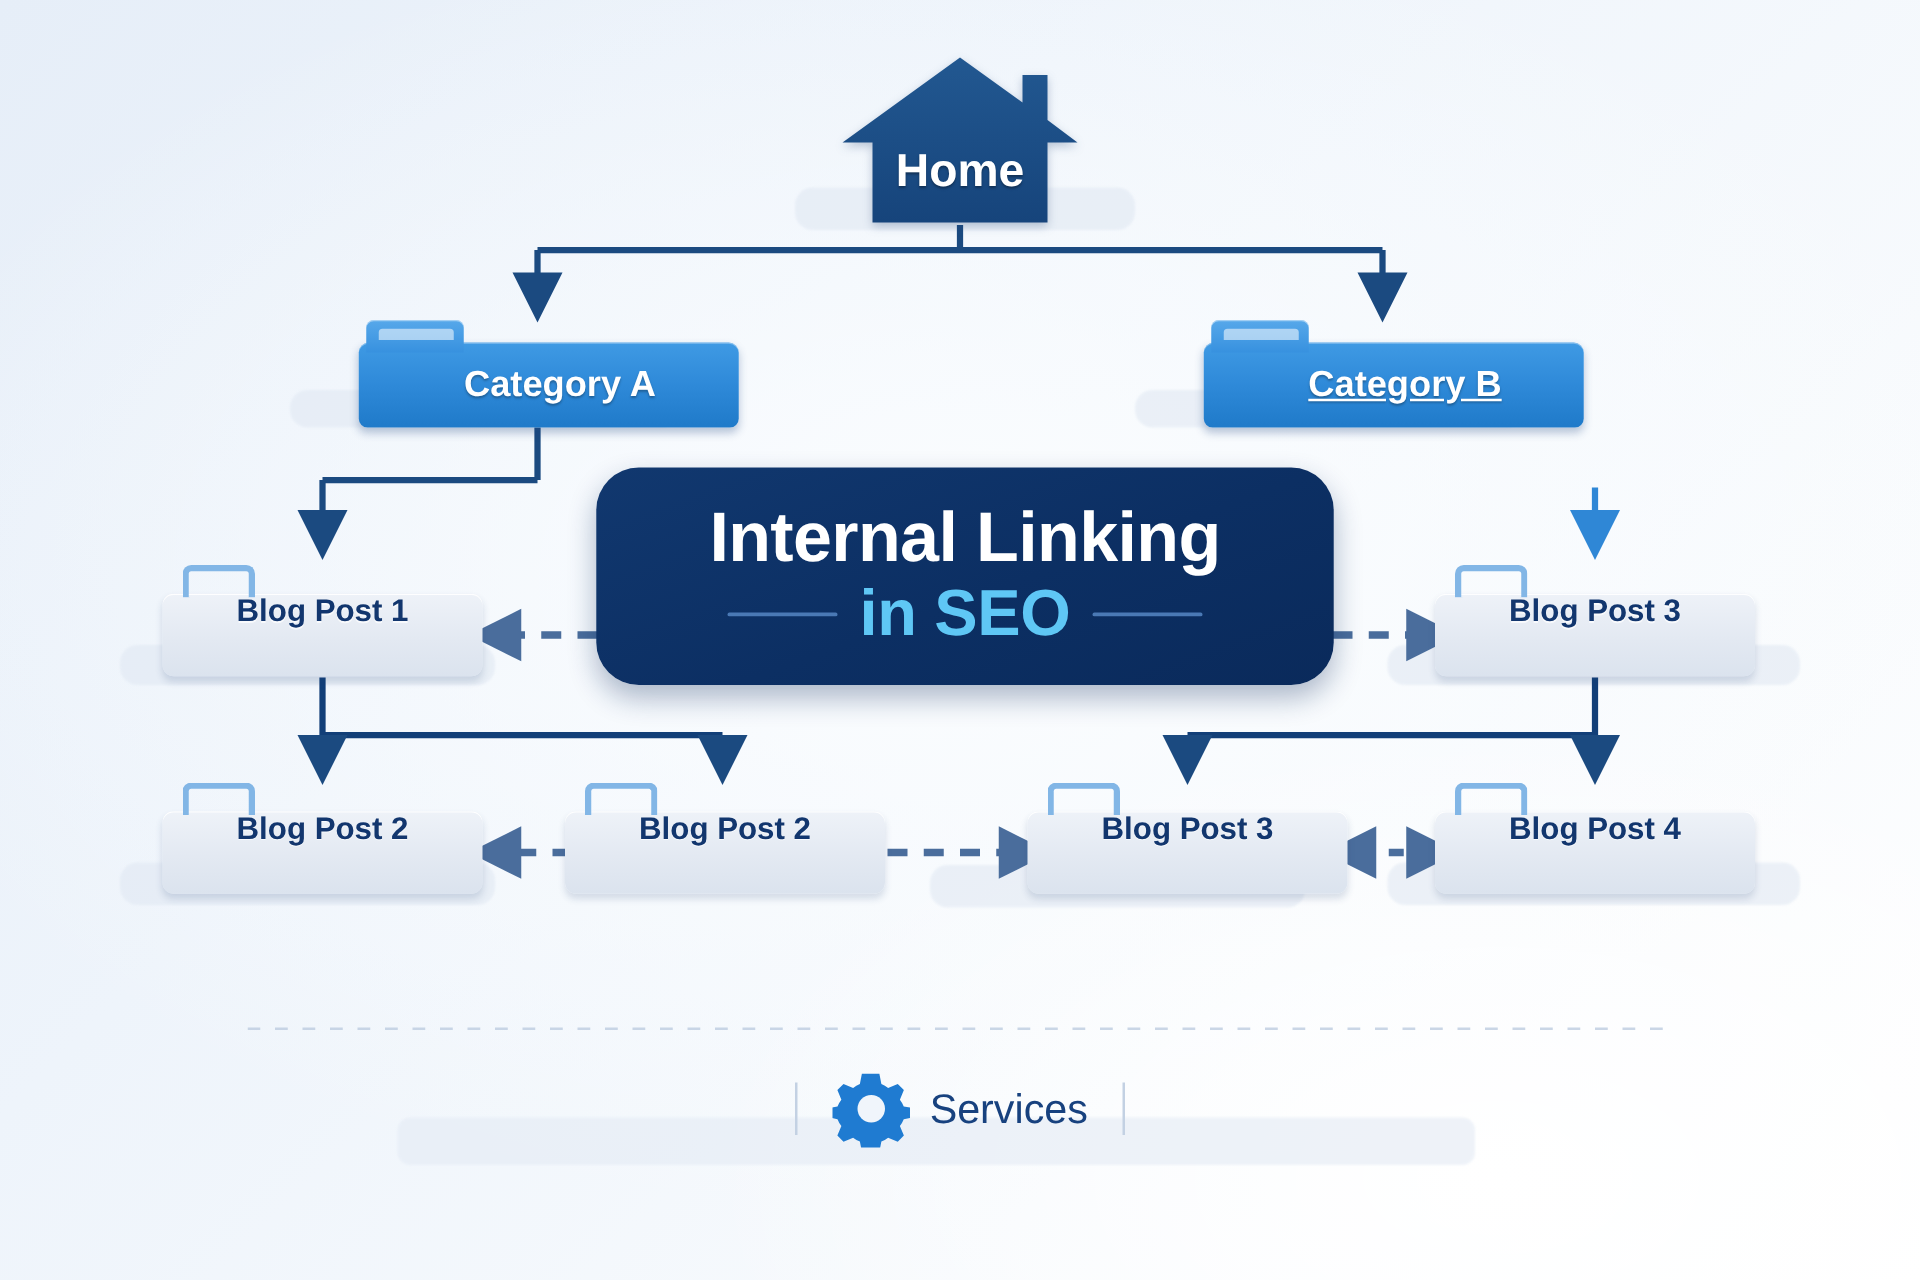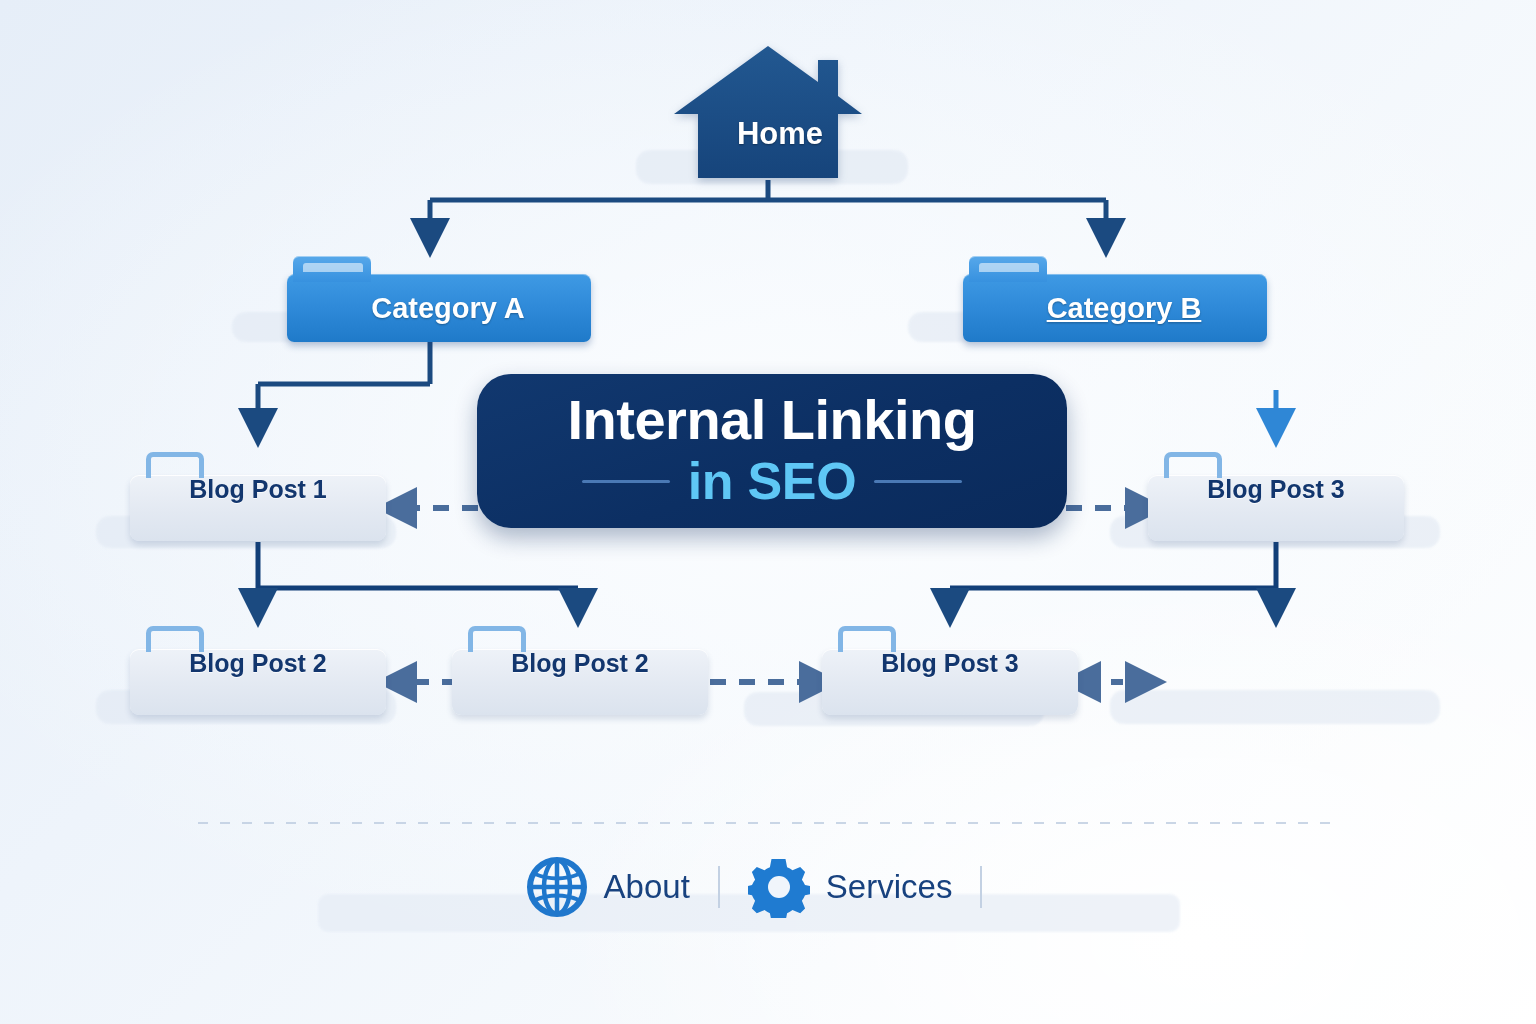--- a/index.html
+++ b/index.html
@@ -40,25 +40,25 @@
   .home-wrap {
     position: absolute;
     left: 672px;
     top: 44px;
     width: 192px;
     height: 136px;
   }
   .home-svg { position:absolute; left:0; top:0; filter: drop-shadow(0 3px 4px rgba(30,60,110,.28)); }
   .home-label {
     position: absolute;
-    left: 12px; top: 72px;
+    left: 0; top: 72px;
     width: 192px;
     text-align: center;
     color: #ffffff;
-    font-size: 31px;
+    font-size: 37px;
     font-weight: 700;
     text-shadow: 0 1px 2px rgba(0,0,0,.35);
   }
 
   
   .folder {
     position: absolute;
     width: 286px;
     height: 68px;
     border-radius: 8px 8px 7px 7px;
@@ -115,21 +115,21 @@
     border-radius: 7px 7px 0 0;
     box-sizing: border-box;
   }
 
   
   .badge {
     position: absolute;
     left: 477px;
     top: 374px;
     width: 590px;
-    height: 154px;
+    height: 174px;
     border-radius: 34px;
     background: linear-gradient(160deg, #11386f 0%, #0c2f63 55%, #0a2a5b 100%);
     box-shadow: 0 10px 22px rgba(10,40,90,.32);
     display: flex;
     flex-direction: column;
     align-items: center;
     justify-content: center;
   }
   .badge-l1 {
     color: #ffffff;
@@ -318,48 +318,39 @@
   <div class="post" style="left:452px;top:649px;">
     <div class="post-handle"></div>
     <span>Blog Post 2</span>
   </div>
 
   <div class="post" style="left:822px;top:649px;">
     <div class="post-handle"></div>
     <span>Blog Post 3</span>
   </div>
 
+  <div class="post" style="left:1148px;top:649px;">
+    <div class="post-handle"></div>
+    <span>Blog Post 4</span>
+  </div>
 
   <div class="badge">
     <div class="badge-l1">Internal Linking</div>
     <div class="badge-l2row">
       <span class="badge-rule"></span>
       <span class="badge-l2"><span>in </span><span>SEO</span></span>
       <span class="badge-rule"></span>
     </div>
   </div>
 
   <div class="divider"></div>
   <div class="footer-plate"></div>
 
   <div class="footer">
 
-    <div class="f-item">
-      <span class="f-icon">
-        <svg width="62" height="62" viewBox="0 0 62 62">
-          <circle cx="31" cy="31" r="27" fill="none" stroke="#1f77cc" stroke-width="6"></circle>
-          <ellipse cx="31" cy="31" r="27" rx="13" ry="27" fill="none" stroke="#1f77cc" stroke-width="4.5"></ellipse>
-          <line x1="4" y1="31" x2="58" y2="31" stroke="#1f77cc" stroke-width="4.5"></line>
-          <path d="M9,18 Q31,27 53,18" fill="none" stroke="#1f77cc" stroke-width="4"></path>
-          <path d="M9,44 Q31,35 53,44" fill="none" stroke="#1f77cc" stroke-width="4"></path>
-          <line x1="31" y1="4" x2="31" y2="58" stroke="#1f77cc" stroke-width="4.5"></line>
-        </svg>
-      </span>
-      <span class="f-label">About</span>
-    </div>
 
     <div class="f-sep"></div>
 
     <div class="f-item">
       <span class="f-icon">
         <svg width="62" height="62" viewBox="0 0 62 62">
           <g fill="#1f7bd1">
             <path d="M31,3 l7,0 l1.6,8.2 a21,21 0 0 1 5.4,3.1 l7.7,-3.2 l4.9,4.9 l-3.2,7.7 a21,21 0 0 1 3.1,5.4 l8.2,1.6 l0,7 l-8.2,1.6 a21,21 0 0 1 -3.1,5.4 l3.2,7.7 l-4.9,4.9 l-7.7,-3.2 a21,21 0 0 1 -5.4,3.1 l-1.6,8.2 l-7,0 l-7,0 l-1.6,-8.2 a21,21 0 0 1 -5.4,-3.1 l-7.7,3.2 l-4.9,-4.9 l3.2,-7.7 a21,21 0 0 1 -3.1,-5.4 l-8.2,-1.6 l0,-7 l8.2,-1.6 a21,21 0 0 1 3.1,-5.4 l-3.2,-7.7 l4.9,-4.9 l7.7,3.2 a21,21 0 0 1 5.4,-3.1 l1.6,-8.2 z" transform="translate(-0.5,0)"></path>
           </g>
           <circle cx="31" cy="31" r="11" fill="#f0f5fb"></circle>

